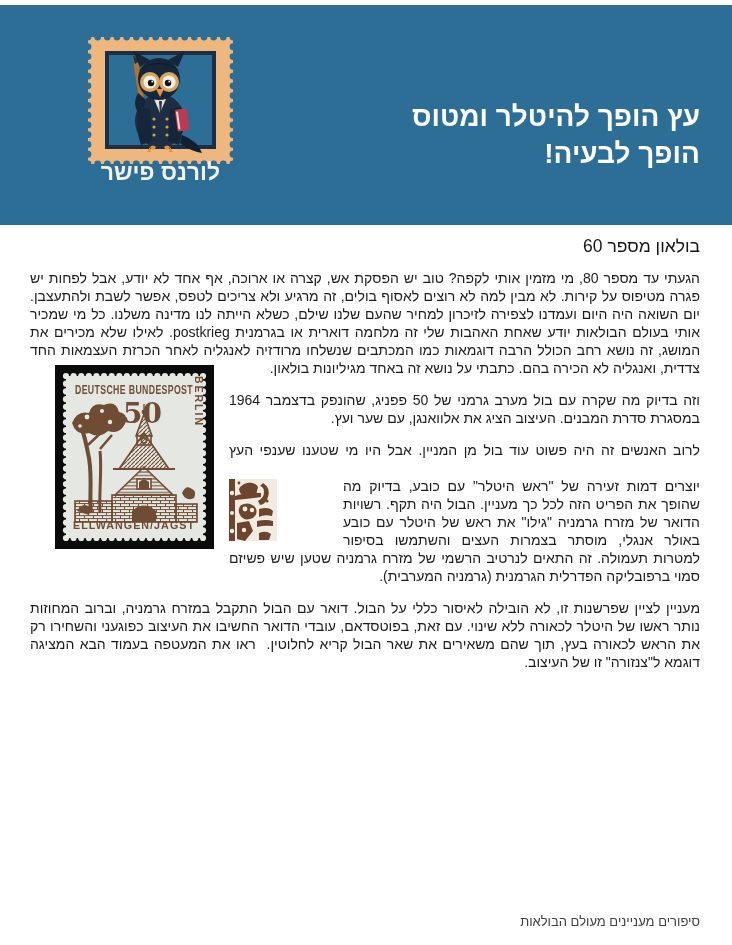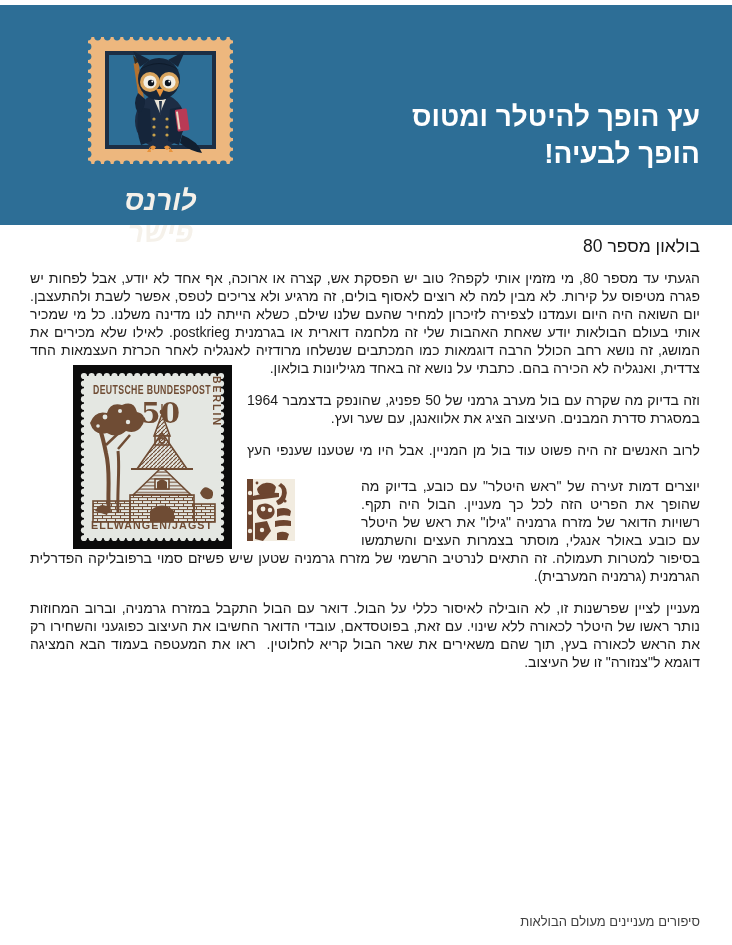--- a/index.html
+++ b/index.html
@@ -10,24 +10,23 @@
     font-family:"Liberation Sans", sans-serif; color:#1c1c1c;
   }
   
   .header {
     position:absolute; left:0; top:5px; width:732px; height:220px;
     background:#2d6e96;
   }
   .logo-wrap { position:absolute; left:88px; top:32px; width:145px; height:127px; }
   .logo-wrap svg { display:block; width:100%; height:100%; }
   .author {
-    position:absolute; left:88px; top:180px; width:145px;
-    text-align:center; color:#f5f1ea; font-size:28px; font-weight:bold;
+    position:absolute; left:88px; top:154px; width:145px;
+    text-align:center; color:#f5f1ea; font-size:23px; font-weight:bold;
     direction:rtl;
-    font-style:italic;
   }
   .title {
     position:absolute; right:32px; top:93px; width:330px;
     direction:rtl; text-align:right;
     color:#ffffff; font-size:28px; font-weight:bold; line-height:37px;
   }
   
   .content {
     position:absolute; left:0; top:225px; width:732px;
     padding:11px 32px 0 30px; direction:rtl;
@@ -35,22 +34,22 @@
   .section-heading {
     font-size:17.5px; font-weight:400; color:#161616; text-align:right;
     margin:0 0 12px 0;
   }
   .article { font-size:14px; line-height:18px; text-align:justify; }
   .para { margin:0 0 14px 0; }
   .para.lead-line { margin-bottom:18px; text-align-last:justify; }
   .para.after-lead { margin-top:0; }
   
   .stamp-float {
-    float:left; width:159px; height:140px;
-    margin:6px 15px 4px 43px;
+    float:left; width:159px; height:184px;
+    margin:6px 15px 4px 25px;
   }
   .stamp-float svg { display:block; width:159px; height:184px; }
   
   .frag-float {
     float:left; width:107px; height:62px;
     margin:2px 7px 4px 0; direction:ltr;
   }
   .frag-float svg { display:block; width:48px; height:62px; }
   .footer-tagline {
     position:absolute; right:32px; top:914px;
@@ -183,21 +182,21 @@
       </svg>
     </div>
 
     <div class="author">לורנס פישר</div>
 
     <h1 class="title">עץ הופך להיטלר ומטוס הופך לבעיה!</h1>
   </div>
 
   <div class="content">
 
-    <h2 class="section-heading">בולאון מספר 80</h2>
+    <h2 class="section-heading">בולאון מספר 60</h2>
 
     <div class="article">
 
       <p class="para"><span>הגעתי עד מספר 80, מי מזמין אותי לקפה? טוב יש הפסקת אש, קצרה או ארוכה, אף אחד לא יודע, אבל לפחות יש פגרה מטיפוס על קירות. לא מבין למה לא רוצים לאסוף בולים, זה מרגיע ולא צריכים לטפס, אפשר לשבת ולהתעצבן. יום השואה היה היום ועמדנו לצפירה לזיכרון למחיר שהעם שלנו שילם, כשלא הייתה לנו מדינה משלנו. כל מי שמכיר אותי בעולם הבולאות יודע שאחת האהבות שלי זה מלחמה דוארית או בגרמנית postkrieg. לאילו שלא מכירים את המושג, זה נושא רחב הכולל הרבה דוגמאות כמו המכתבים שנשלחו מרודזיה לאנגליה לאחר הכרזת העצמאות החד צדדית, ואנגליה לא הכירה בהם. כתבתי על נושא זה באחד מגיליונות בולאון.</span><span class="stamp-float">
         <svg viewBox="0 0 159 184">
           <defs>
             <pattern id="hatchD" width="4" height="4" patternUnits="userSpaceOnUse">
               <path d="M0,4 l4,-4" stroke="#6f4c34" stroke-width="1.2"></path>
             </pattern>
             <pattern id="hatchH" width="4" height="3.4" patternUnits="userSpaceOnUse">

